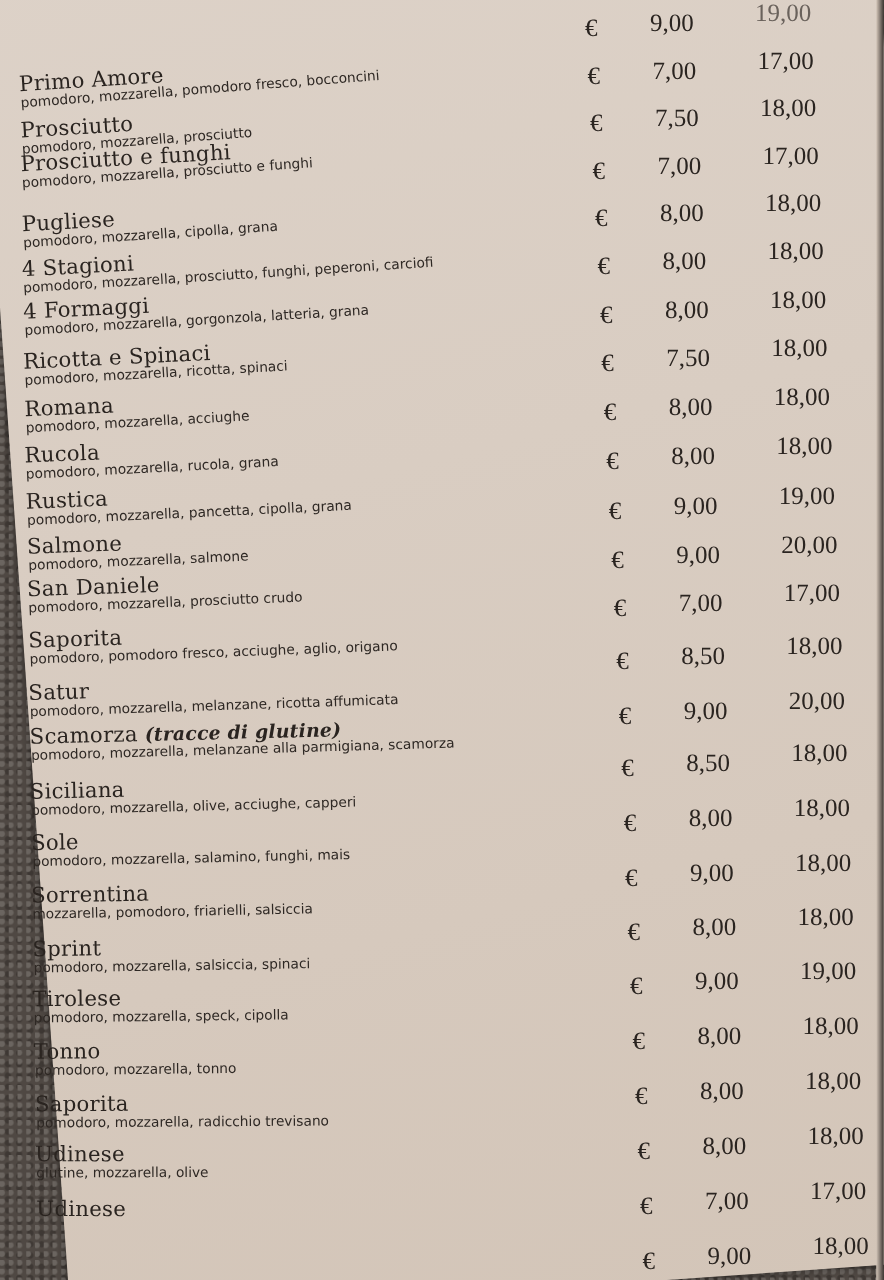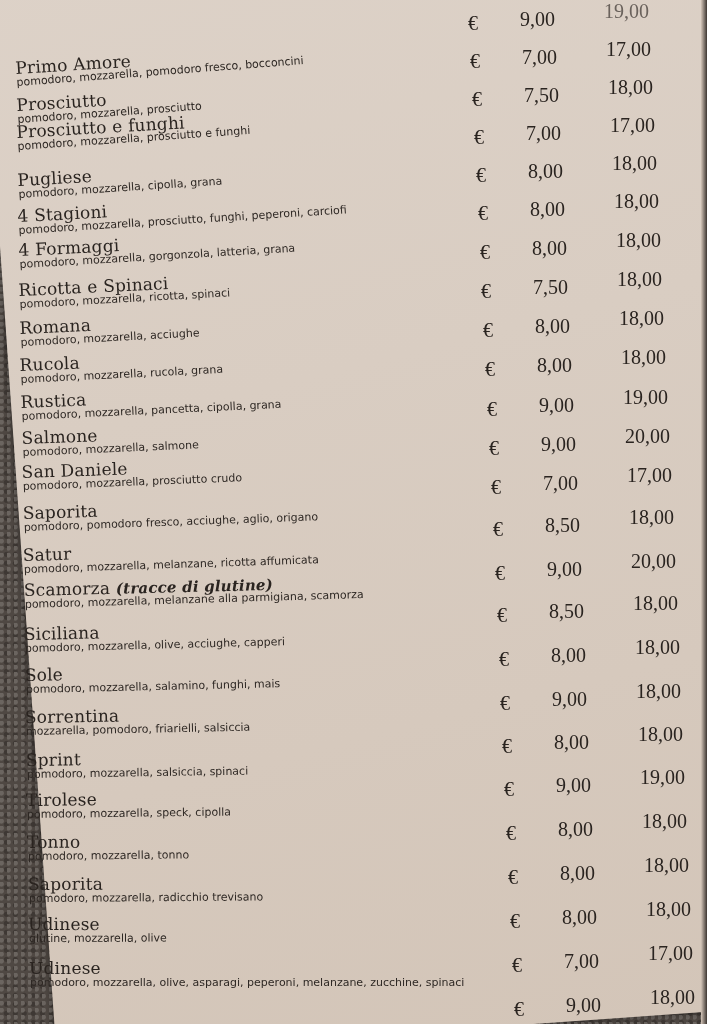--- a/index.html
+++ b/index.html
@@ -215,18 +215,17 @@
     </div>
     <div class="item">
       <span class="name" style="left:28px;top:914px;transform:rotate(-0.1deg);transform-origin:0 100%"><span>Udinese</span></span>
       <span class="ingredients" style="left:29px;top:932px;transform:rotate(-0.2deg);transform-origin:0 100%">glutine, mozzarella, olive</span>
       <span class="euro" style="left:512px;top:954px">€</span>
       <span class="price-small" style="left:564px;top:950px">7,00</span>
       <span class="price-large" style="left:648px;top:942px">17,00</span>
     </div>
     <div class="item">
       <span class="name" style="left:29px;top:958px;transform:rotate(-0.0deg);transform-origin:0 100%"><span>Udinese</span></span>
-      <span class="ingredients" style="left:30px;top:976px;transform:rotate(-0.0deg);transform-origin:0 100%">pomodoro, mozzarella, olive, asparagi, peperoni, melanzane, zucchine, spinaci</span>
       <span class="euro" style="left:514px;top:998px">€</span>
       <span class="price-small" style="left:566px;top:994px">9,00</span>
       <span class="price-large" style="left:650px;top:986px">18,00</span>
     </div>
   </div>
 
 </body></html>

